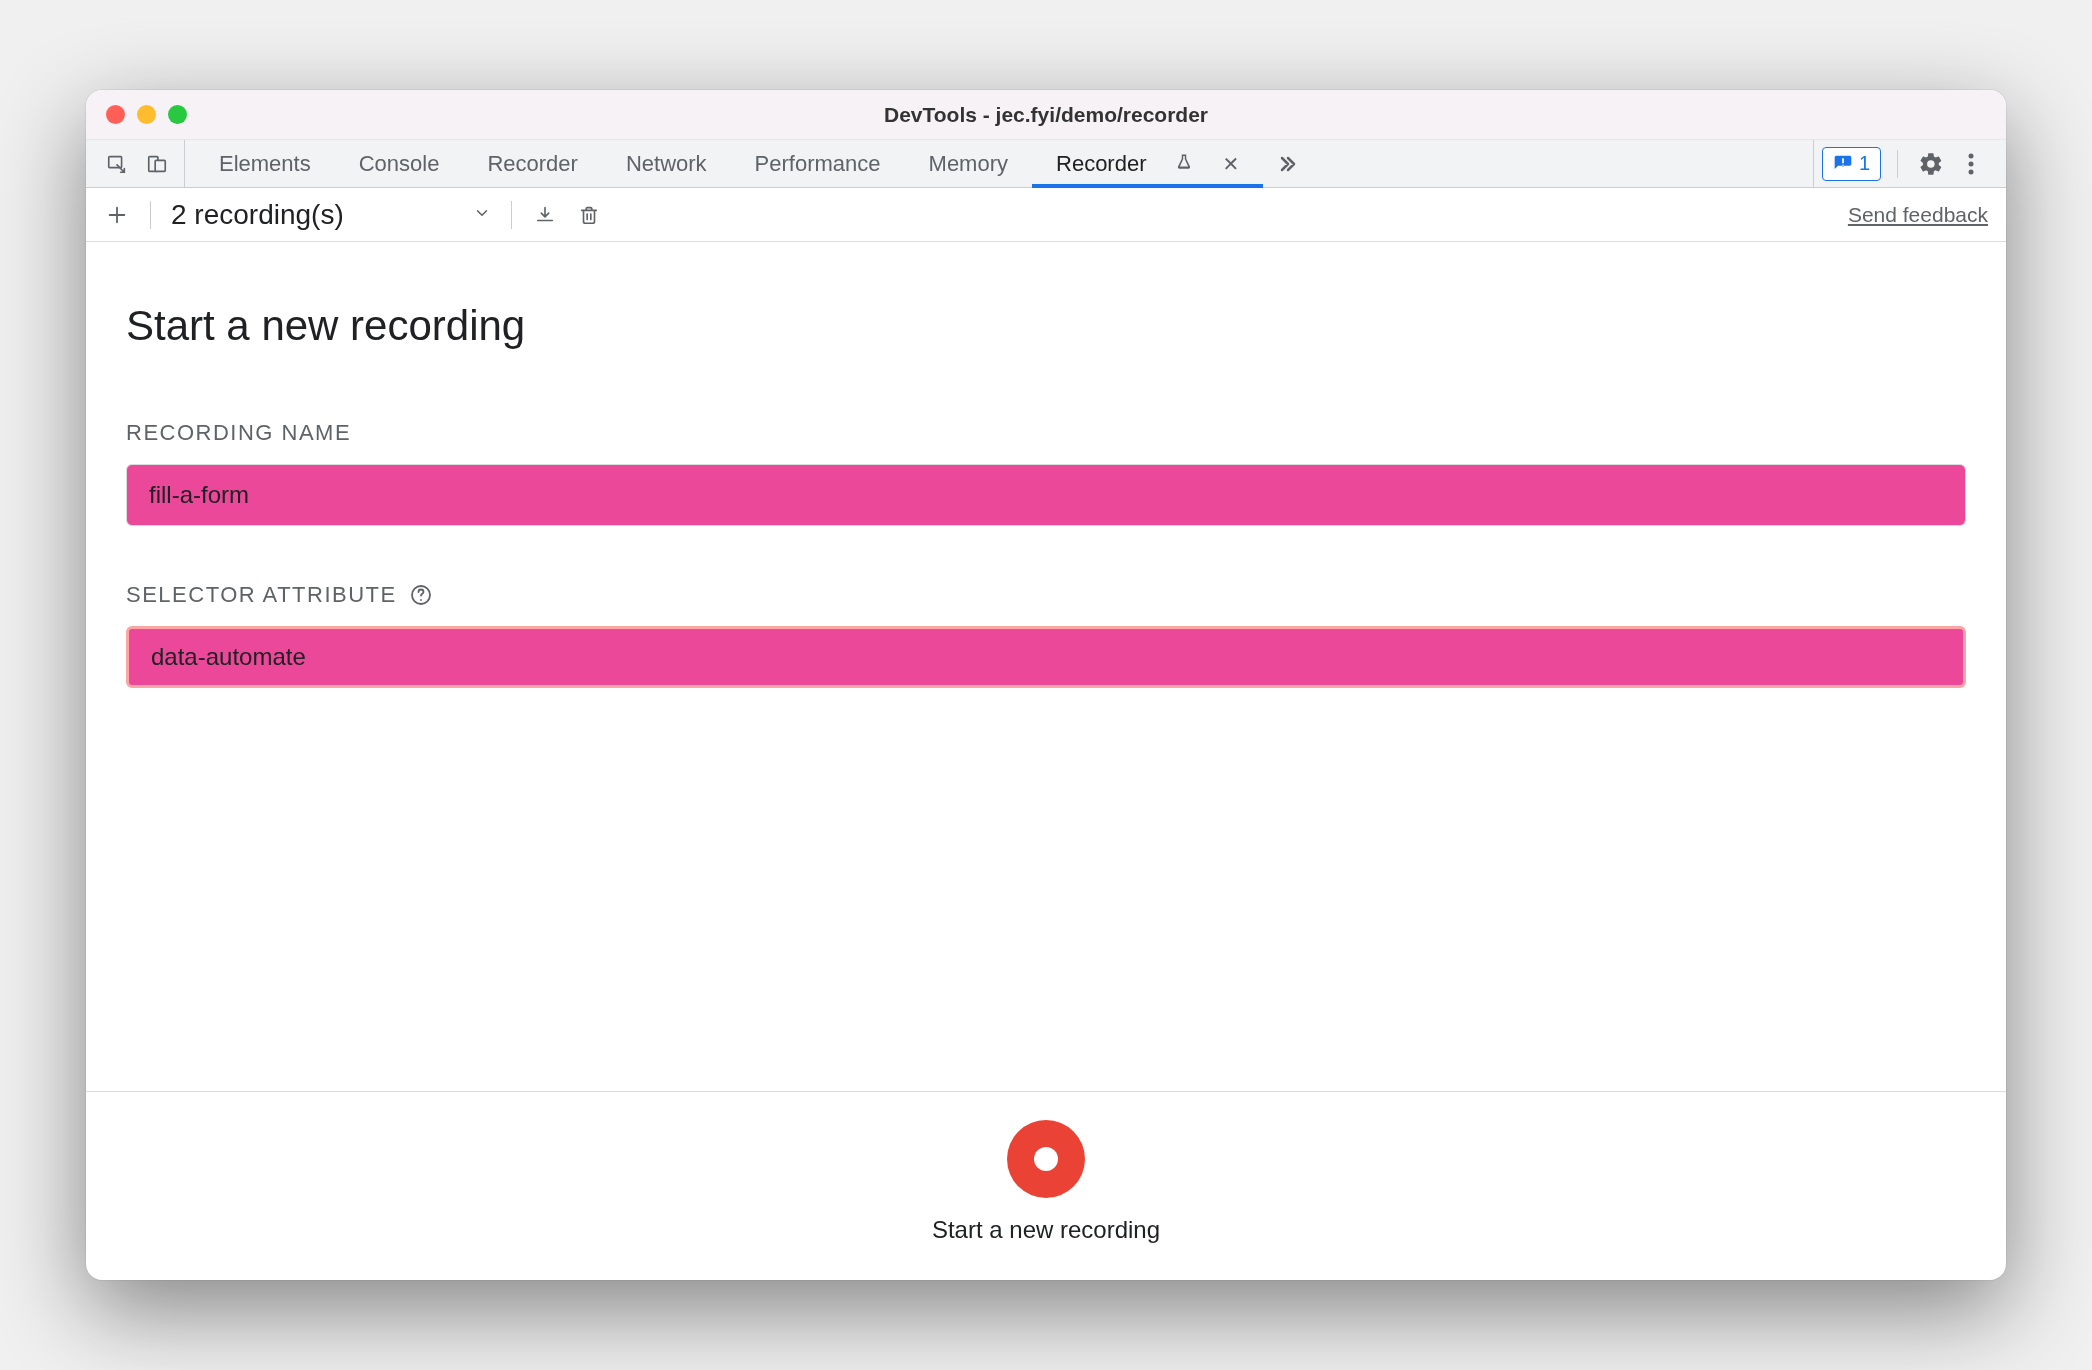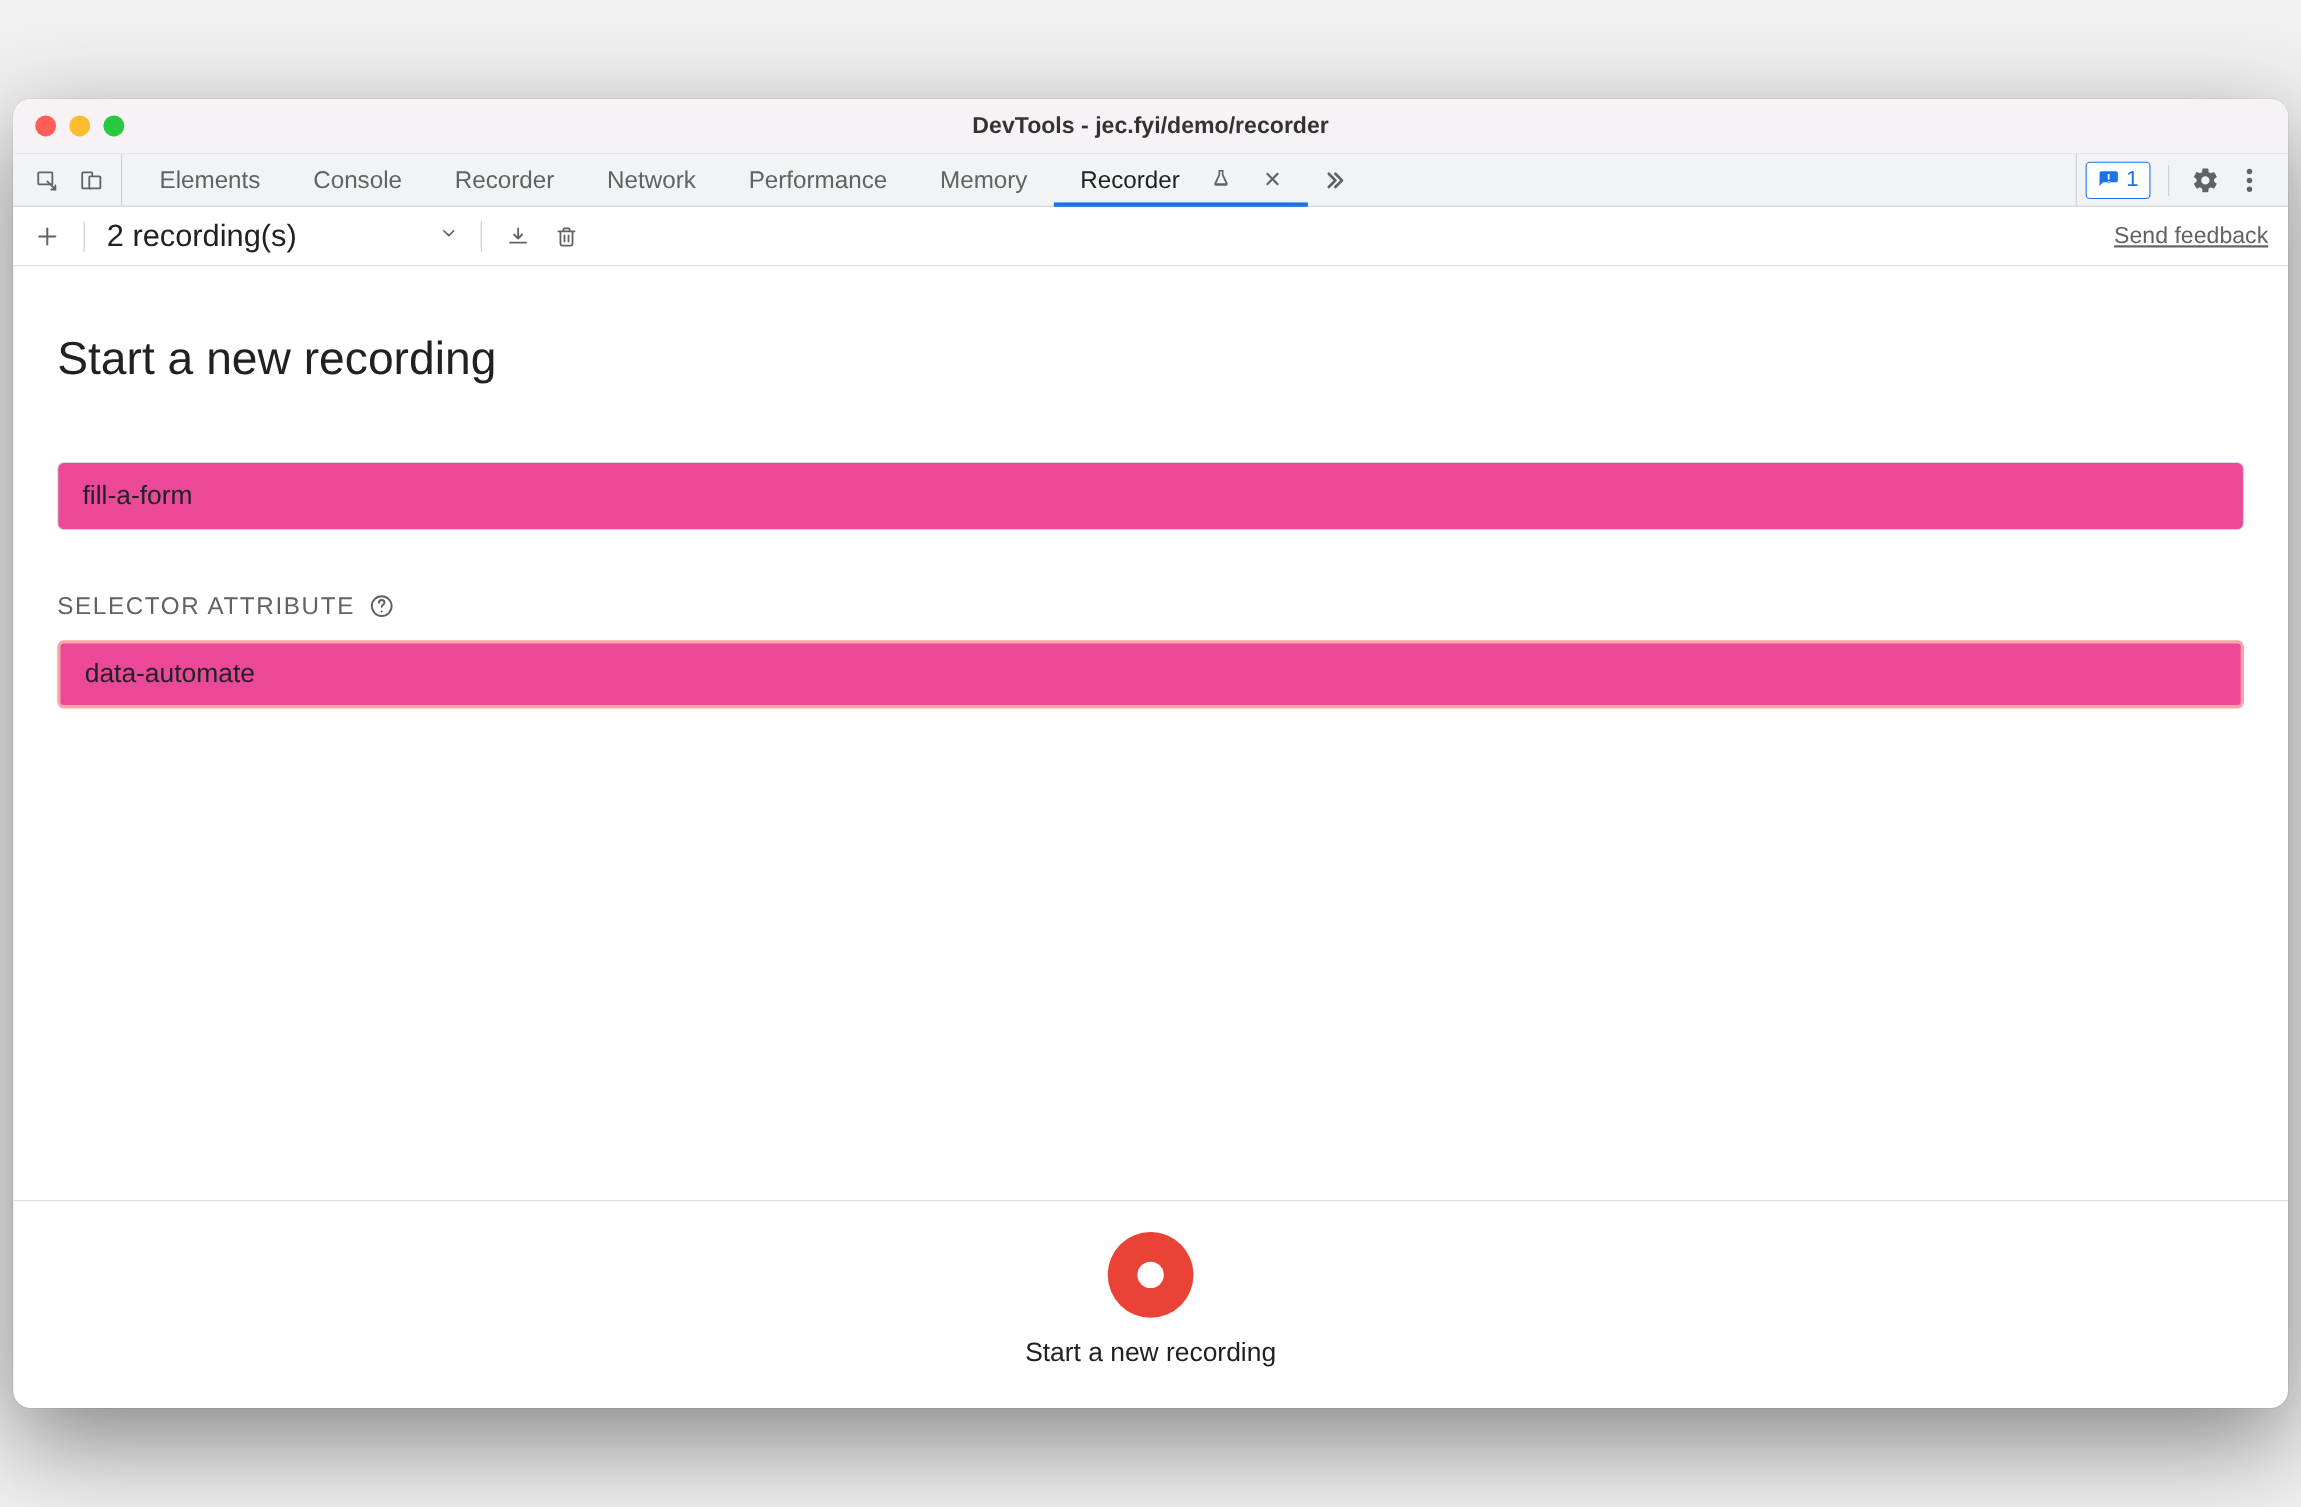--- a/index.html
+++ b/index.html
@@ -10,21 +10,21 @@
     body {
       font-family: -apple-system, BlinkMacSystemFont, "Helvetica Neue", Arial, sans-serif;
       background: #f0f0f0;
       width: 2092px;
       height: 1370px;
       display: flex;
       align-items: center;
       justify-content: center;
     }
     .window {
-      width: 2068px;
+      width: 1920px;
       height: 1190px;
       background: #ffffff;
       border-radius: 16px;
       box-shadow: 0 30px 90px rgba(0,0,0,0.45), 0 0 0 1px rgba(0,0,0,0.05);
       overflow: hidden;
       display: flex;
       flex-direction: column;
     }
     .title-bar {
       height: 50px;
@@ -396,20 +396,23 @@
           </svg>
       </div>
     </div>
     <a class="feedback-link">Send feedback</a>
   </div>
 
   <div class="content">
     <h1 class="page-title">Start a new recording</h1>
 
     <div class="form-group">
+      <div class="label-row">
+        <div class="form-label">Recording Name</div>
+      </div>
       <input type="text" class="text-input" value="fill-a-form" style="">
     </div>
 
     <div class="form-group">
       <div class="label-row">
         <div class="form-label">Selector Attribute</div>
         <div class="help-icon">
           <svg viewBox="0 0 24 24" fill="none" stroke="currentColor" stroke-width="1.8">
               <circle cx="12" cy="12" r="9"></circle>
               <path d="M9.5 9a2.5 2.5 0 115 0c0 1.5-2.5 2-2.5 3.5M12 17h.01" stroke-linecap="round"></path>

